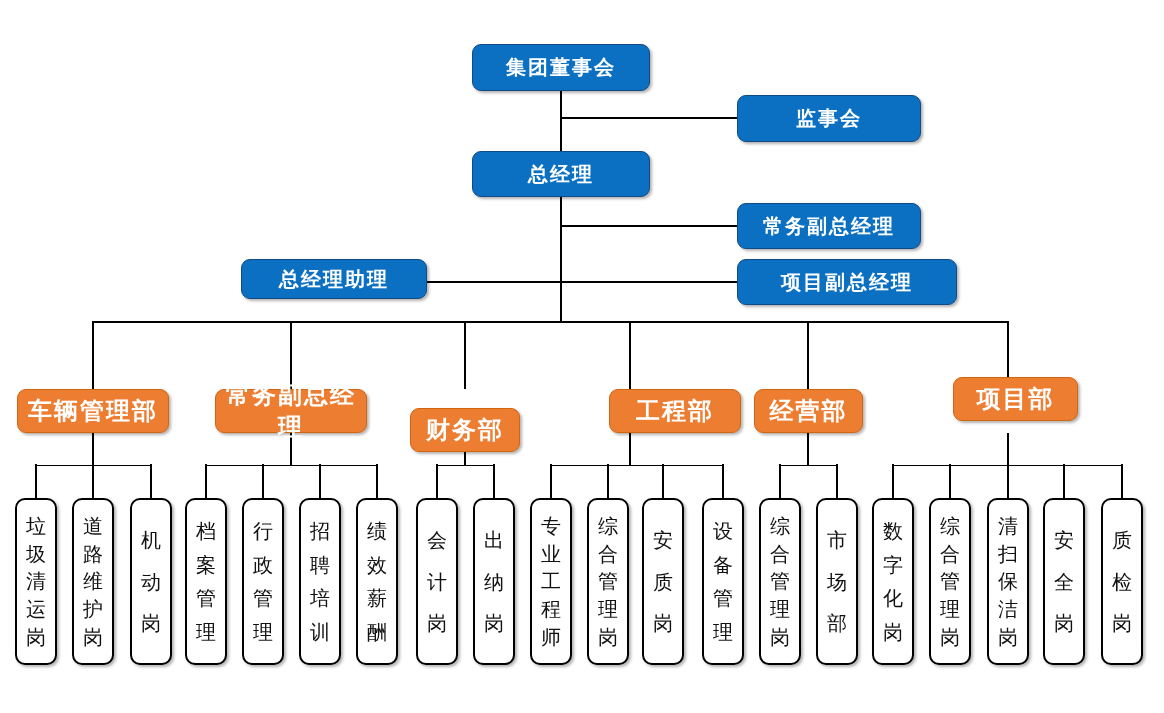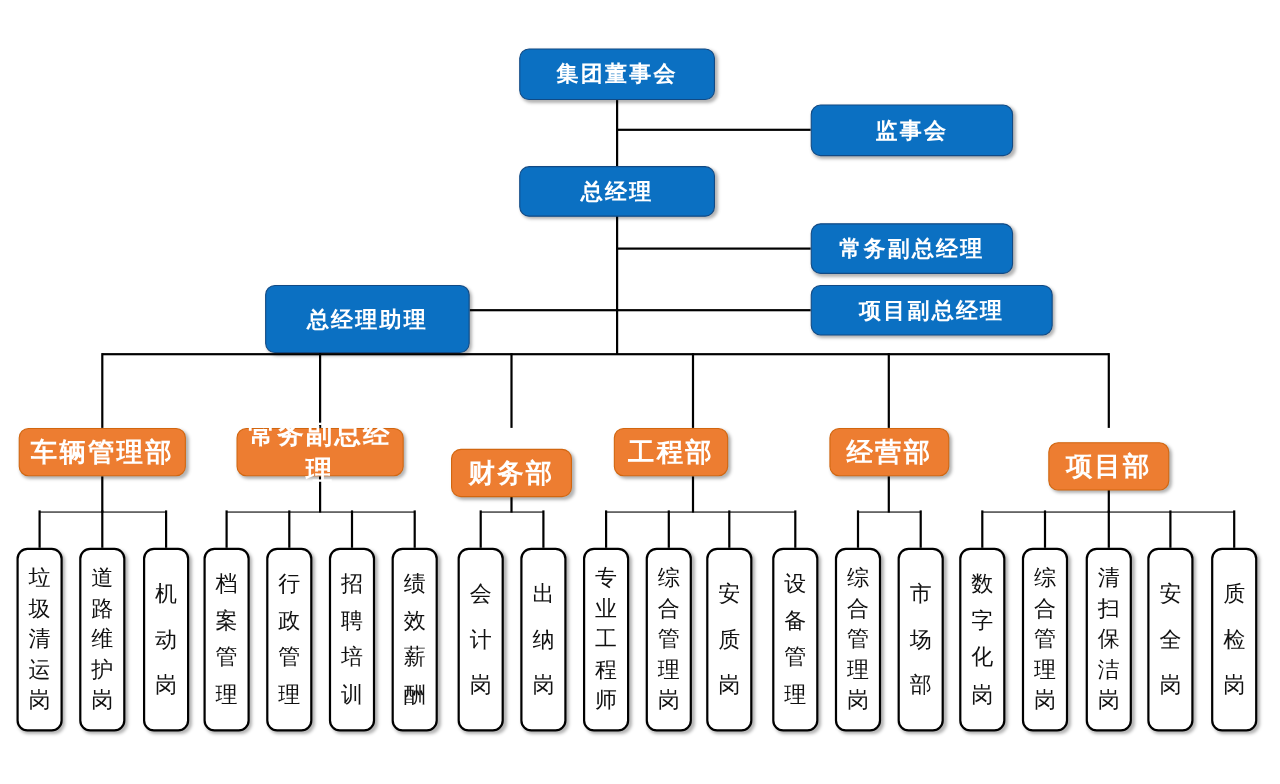--- a/index.html
+++ b/index.html
@@ -125,29 +125,29 @@
   <div class="cline v" style="left:892px; top:464px; height:34px;"></div>
   <div class="cline v" style="left:949px; top:464px; height:34px;"></div>
   <div class="cline v" style="left:1007px;top:464px; height:34px;"></div>
   <div class="cline v" style="left:1063px;top:464px; height:34px;"></div>
   <div class="cline v" style="left:1121px;top:464px; height:34px;"></div>
 
   <div class="node exec" style="left:472px; top:44px; width:178px; height:47px;">集团董事会</div>
   <div class="node exec" style="left:737px; top:95px; width:184px; height:47px;">监事会</div>
   <div class="node exec" style="left:472px; top:151px; width:178px; height:46px;">总经理</div>
   <div class="node exec" style="left:737px; top:203px; width:184px; height:46px;">常务副总经理</div>
-  <div class="node exec" style="left:241px; top:259px; width:186px; height:62px;">总经理助理</div>
+  <div class="node exec" style="left:241px; top:259px; width:186px; height:40px;">总经理助理</div>
   <div class="node exec" style="left:737px; top:259px; width:220px; height:46px;">项目副总经理</div>
 
   <div class="node dept" style="left:17px; top:389px; width:152px; height:44px;">车辆管理部</div>
   <div class="node dept" style="left:215px; top:389px; width:152px; height:44px;">常务副总经理</div>
   <div class="node dept" style="left:410px; top:389px; width:110px; height:44px;margin-top:19px;">财务部</div>
-  <div class="node dept" style="left:558px; top:389px; width:104px; height:44px;">工程部</div>
+  <div class="node dept" style="left:609px; top:389px; width:132px; height:44px;">工程部</div>
   <div class="node dept" style="left:754px; top:389px; width:109px; height:44px;">经营部</div>
-  <div class="node dept" style="left:953px; top:402px; width:110px; height:44px;text-align:center;">项目部</div>
+  <div class="node dept" style="left:953px; top:377px; width:125px; height:44px;text-align:center;">项目部</div>
 
   <div class="node post" style="left:15px; top:498px; width:42px; height:167px;">
       <span>垃</span>
       <span>圾</span>
       <span>清</span>
       <span>运</span>
       <span>岗</span>
     </div>
   <div class="node post" style="left:72px; top:498px; width:42px; height:167px;">
       <span>道</span>

